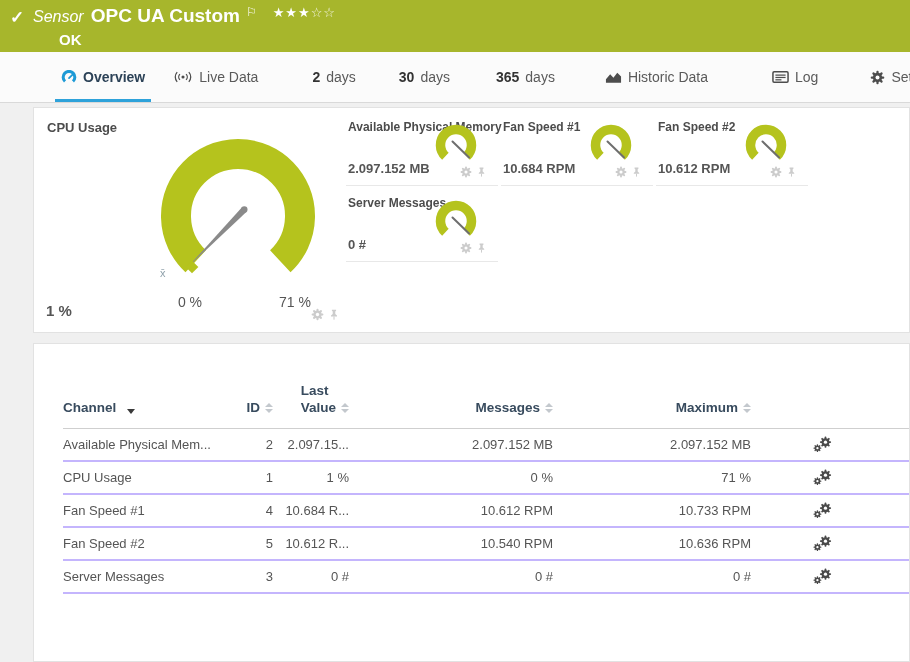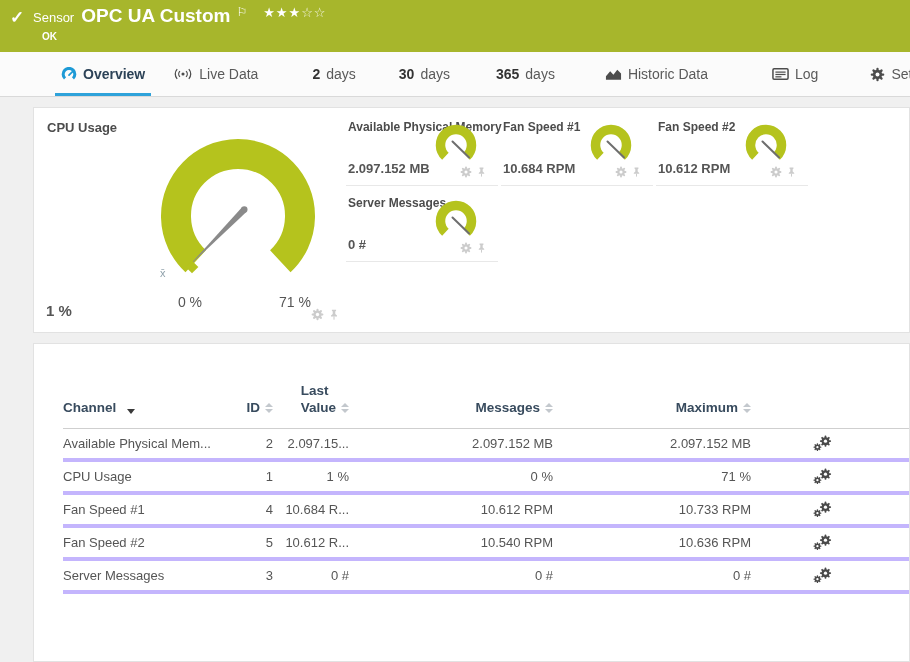--- a/index.html
+++ b/index.html
@@ -7,29 +7,29 @@
   body {
     width:910px; height:662px; position:relative; overflow:hidden;
     background:#f0f0f0; font-family:"Liberation Sans", sans-serif; color:#555;
   }
   svg { display:block; }
 
   
   .hdr { position:absolute; left:0; top:0; width:910px; height:52px; background:#a7b62c; color:#fff; }
   .hdr-check { position:absolute; left:10px; top:7px; font-size:17px; font-weight:bold; }
   .hdr-line { position:absolute; left:33px; top:5px; white-space:nowrap; }
-  .hdr-kind { font-size:13px; }
+  .hdr-kind { font-style:italic; font-size:16px; }
   .hdr-title { font-size:19px; font-weight:bold; margin-left:7px; }
   .hdr-flag { font-size:12px; vertical-align:top; margin-left:6px; cursor:pointer; }
   .hdr-stars { margin-left:16px; font-size:13px; letter-spacing:1px; vertical-align:top; cursor:pointer; }
   .hdr-stars .empty { opacity:.85; }
-  .hdr-status { position:absolute; left:42px; top:31px; font-size:10px; font-weight:bold; }
-
-  
-  .tabs { position:absolute; left:0; top:52px; width:910px; height:45px; background:#fbfbfb;
+  .hdr-status { position:absolute; left:59px; top:31px; font-size:15px; font-weight:bold; }
+
+  
+  .tabs { position:absolute; left:0; top:52px; width:910px; height:51px; background:#fbfbfb;
           border-bottom:1px solid #d9d9d9; display:flex; align-items:stretch; }
   .tab { display:flex; align-items:center; gap:6px; padding:0 6px; font-size:14px; color:#5a5a5a;
          cursor:pointer; border-bottom:3px solid transparent; padding-top:3px; white-space:nowrap; }
   .tab .num { font-weight:bold; color:#333; }
   .tab.active { color:#2c4257; font-weight:bold; border-bottom-color:#2ea2da; }
   .tab.active .icn { color:#1d9ad6; }
   .tab .icn { color:#4d4d4d; }
 
   
   .panel { position:absolute; background:#fff; border:1px solid #e2e2e2; }
@@ -57,21 +57,21 @@
   .ctable { position:absolute; left:0; top:0; right:0; padding-left:29px; }
   .trow, .thead {
     display:grid; grid-template-columns:180px 30px 76px 204px 198px 1fr;
     align-items:center;
   }
   .thead { height:85px; align-items:end; padding-bottom:12px; border-bottom:1px solid #cfcfcf;
            color:#384b5e; font-size:13.5px; font-weight:bold; }
   .thead .hc { display:flex; align-items:flex-end; justify-content:flex-end; gap:5px; line-height:17px; cursor:pointer; }
   .thead .hc.first { justify-content:flex-start; }
   .thead .two { text-align:left; }
-  .trow { height:33px; border-bottom:4px solid #c4b5fd; font-size:13px; color:#555; }
+  .trow { height:33px; border-bottom:2px solid #c4b5fd; font-size:13px; color:#555; }
   .cell-r { text-align:right; white-space:nowrap; }
   .cell-ch { white-space:nowrap; overflow:hidden; cursor:pointer; }
   .cell-act { padding-left:62px; }
   .cell-act .icn { color:#4a4a4a; cursor:pointer; }
 
   
   .sorter { display:inline-flex; flex-direction:column; gap:2px; margin-bottom:3px; }
   .sorter i { width:0; height:0; border-left:4px solid transparent; border-right:4px solid transparent; display:block; }
   .sorter .up   { border-bottom:4px solid #c3c8cd; }
   .sorter .down { border-top:4px solid #c3c8cd; }

